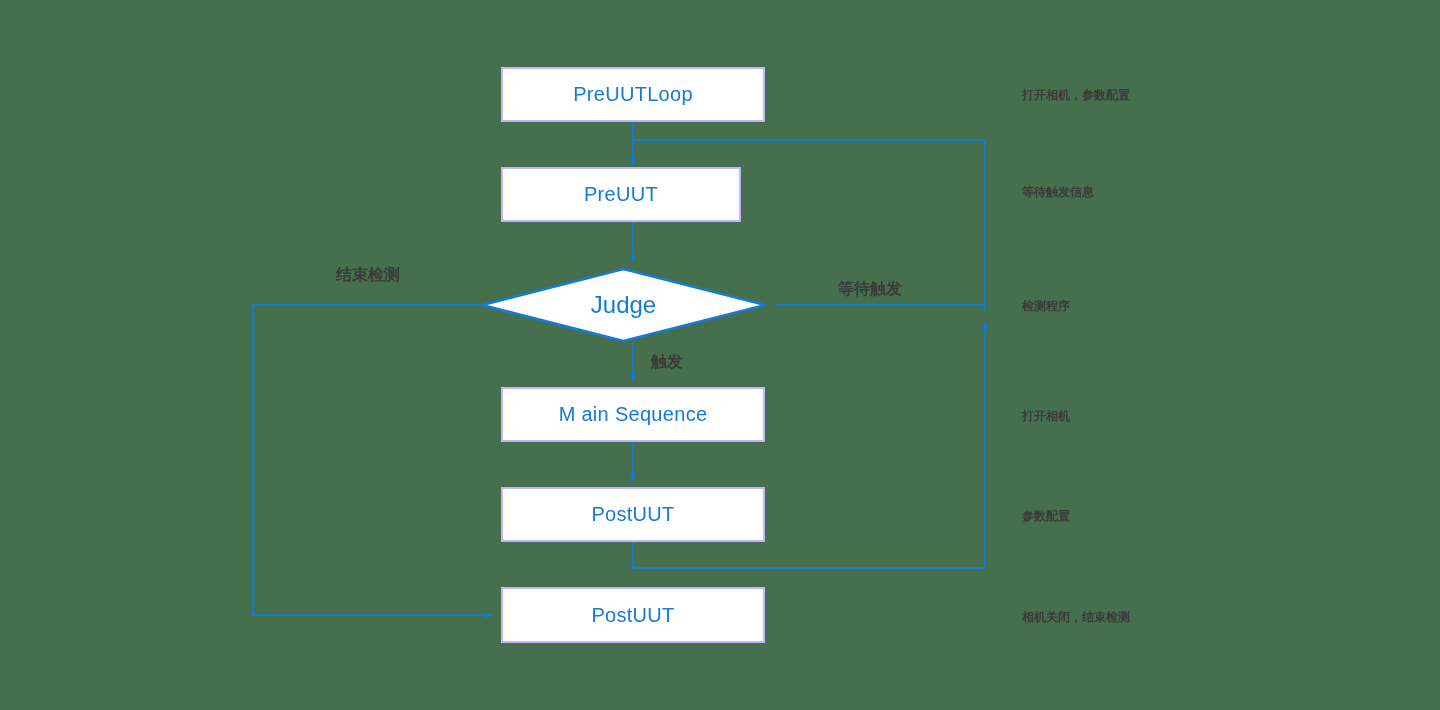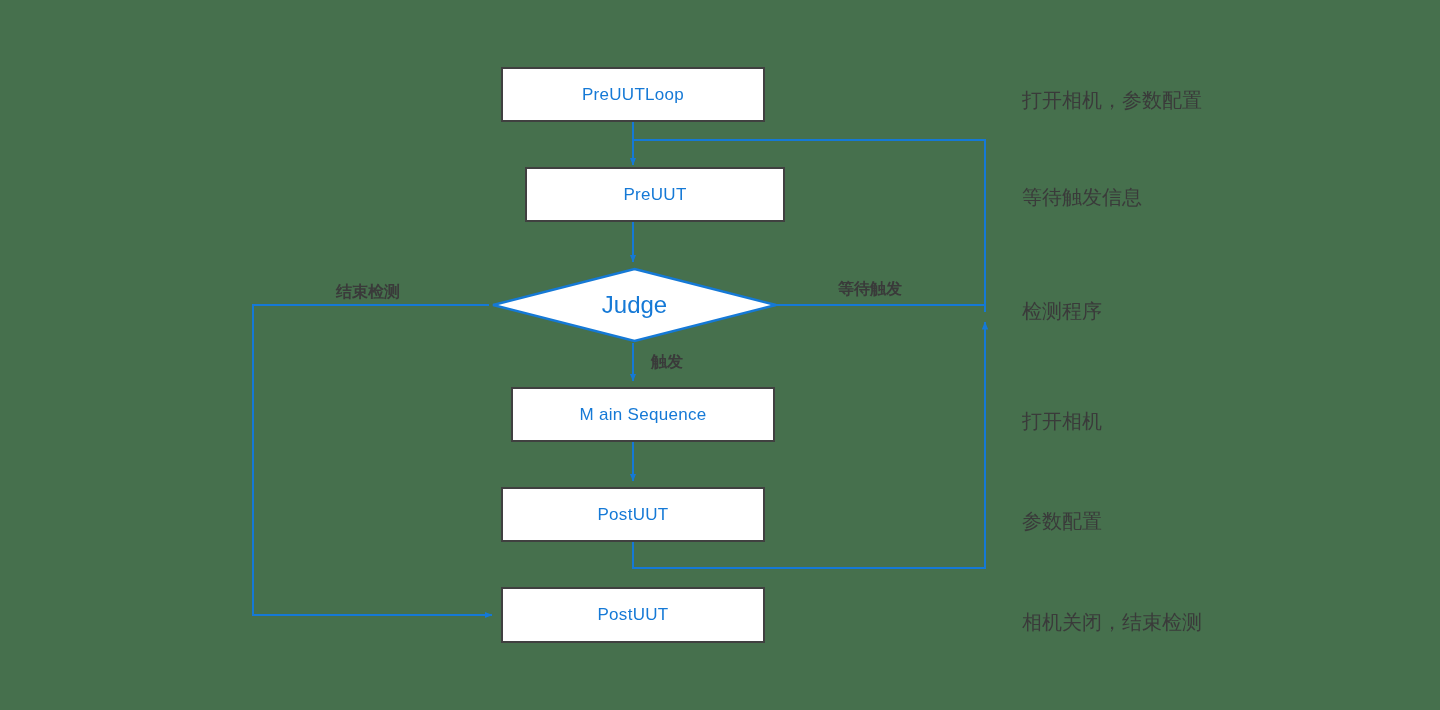--- a/index.html
+++ b/index.html
@@ -23,32 +23,32 @@
     position: absolute;
     left: 0;
     top: 0;
     width: 1440px;
     height: 710px;
   }
   .node {
     position: absolute;
     box-sizing: border-box;
     background: #ffffff;
-    border: 2px solid #404040;
+    border: 2px solid #c4b5fd;
     color: #1579d6;
     display: flex;
     align-items: center;
     justify-content: center;
-    font-size: 17px;
+    font-size: 20px;
     letter-spacing: 0.3px;
     white-space: pre;
   }
   .diamond-wrap {
     position: absolute;
-    left: 491px;
+    left: 480px;
     top: 267px;
     width: 287px;
     height: 76px;
   }
   .diamond-wrap svg {
     position: absolute;
     left: 0;
     top: 0;
     width: 287px;
     height: 76px;
@@ -69,22 +69,22 @@
     position: absolute;
     color: #3a3a3a;
     font-size: 16px;
     font-weight: bold;
     white-space: pre;
   }
   .annotation {
     position: absolute;
     left: 1022px;
     color: #3a3a3a;
-    font-size: 20px;
-    font-weight: normal;
+    font-size: 12px;
+    font-weight: bold;
     white-space: pre;
   }
 </style>
 </head>
 <body>
 
 <div id="canvas">
 
   <svg class="edges" viewBox="0 0 1440 710" xmlns="http://www.w3.org/2000/svg">
     <defs>
@@ -107,46 +107,46 @@
 
     <path d="M633,542 L633,568 L985,568 L985,322" fill="none" stroke="#1579d6" stroke-width="2" marker-end="url(#arrow)"></path>
 
     <path d="M489,305 L253,305 L253,615 L492,615" fill="none" stroke="#1579d6" stroke-width="2" marker-end="url(#arrow)"></path>
   </svg>
 
   <div class="node" style="left:501px; top:67px; width:264px; height:55px;">
     <span>PreUUTLoop</span>
   </div>
 
-  <div class="node" style="left:501px; top:167px; width:260px; height:55px;margin-left:24px;">
+  <div class="node" style="left:501px; top:167px; width:240px; height:55px;">
     <span>PreUUT</span>
   </div>
 
   <div class="diamond-wrap">
     <svg viewBox="0 0 287 76" xmlns="http://www.w3.org/2000/svg">
       <polygon points="143.5,2 285,38 143.5,74 2,38" fill="#ffffff" stroke="#1579d6" stroke-width="2.5"></polygon>
     </svg>
     <div class="diamond-label">
       <span>Judge</span>
     </div>
   </div>
 
-  <div class="node" style="left:501px; top:387px; width:264px; height:55px;margin-left:10px;">
+  <div class="node" style="left:501px; top:387px; width:264px; height:55px;">
     <span>M ain Sequence</span>
   </div>
 
   <div class="node" style="left:501px; top:487px; width:264px; height:55px;">
     <span>PostUUT</span>
   </div>
 
   <div class="node" style="left:501px; top:587px; width:264px; height:56px;">
     <span>PostUUT</span>
   </div>
 
-  <div class="edge-label" style="left:336px; top:282px;text-align:right;">结束检测</div>
+  <div class="edge-label" style="left:336px; top:265px;text-align:right;">结束检测</div>
 
   <div class="edge-label" style="left:838px; top:279px;font-family:Liberation Serif, serif;">等待触发</div>
 
   <div class="edge-label" style="left:651px; top:352px;">触发</div>
 
   <div class="annotation" style="top:87px;">打开相机，参数配置</div>
 
   <div class="annotation" style="top:184px;">等待触发信息</div>
 
   <div class="annotation" style="top:298px;">检测程序</div>

